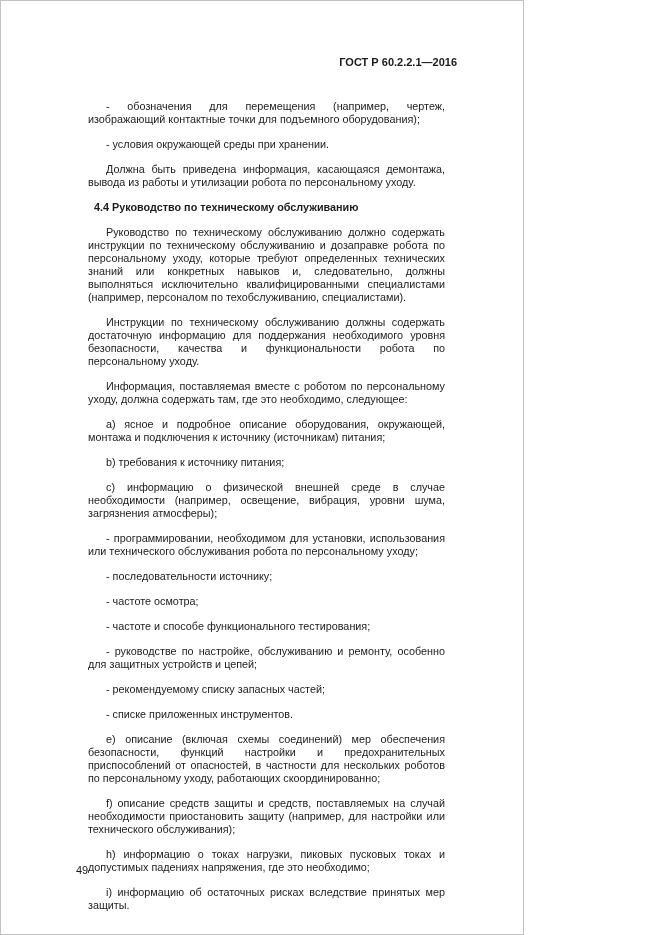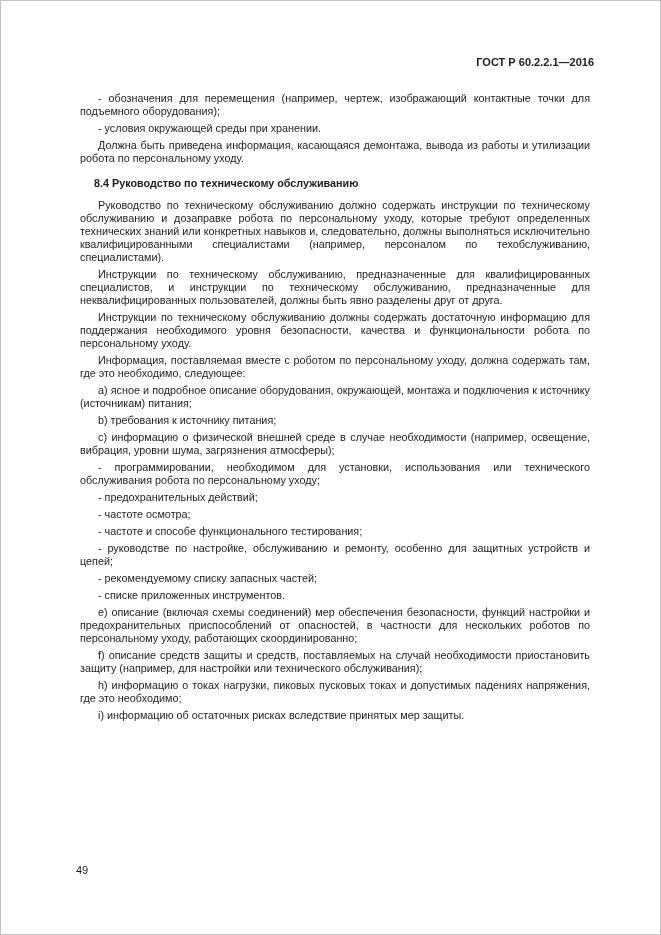--- a/index.html
+++ b/index.html
@@ -5,21 +5,21 @@
   html, body {
     margin: 0;
     padding: 0;
     background: #ffffff;
   }
   body {
     font-family: "Liberation Sans", "DejaVu Sans", sans-serif;
   }
   .page {
     position: relative;
-    width: 661px;
+    width: 524px;
     height: 935px;
     box-sizing: border-box;
     background: #ffffff;
     border: 1px solid #c2c2c2;
     color: #1c1c1c;
     overflow: hidden;
   }
   .doc-header {
     position: absolute;
     top: 55px;
@@ -34,21 +34,21 @@
   .doc-content {
     position: absolute;
     top: 87px;
     left: 75px;
     right: 66px;
     font-size: 10.8px;
     line-height: 13px;
     text-align: justify;
   }
   p.block {
-    margin: 4px;
+    margin: 12px;
     padding: 0;
     text-indent: 18px;
   }
   p.block.heading {
     font-weight: bold;
     text-align: left;
     margin: 12px 0 9px 0;
   }
   .page-number {
     position: absolute;
@@ -63,30 +63,29 @@
 </head>
 <body>
 
 <div class="page">
   <div class="doc-header">ГОСТ Р 60.2.2.1—2016</div>
 
   <main class="doc-content">
       <p class="block">- обозначения для перемещения (например, чертеж, изображающий контактные точки для подъемного оборудования);</p>
       <p class="block">- условия окружающей среды при хранении.</p>
       <p class="block">Должна быть приведена информация, касающаяся демонтажа, вывода из работы и утилизации робота по персональному уходу.</p>
-      <p class="block heading">8.4 Руководство по техническому обслуживанию</p>
+      <p class="block heading">4.4 Руководство по техническому обслуживанию</p>
       <p class="block">Руководство по техническому обслуживанию должно содержать инструкции по техническому обслуживанию и дозаправке робота по персональному уходу, которые требуют определенных технических знаний или конкретных навыков и, следовательно, должны выполняться исключительно квалифицированными специалистами (например, персоналом по техобслуживанию, специалистами).</p>
-      <p class="block">Инструкции по техническому обслуживанию, предназначенные для квалифицированных специалистов, и инструкции по техническому обслуживанию, предназначенные для неквалифицированных пользователей, должны быть явно разделены друг от друга.</p>
       <p class="block">Инструкции по техническому обслуживанию должны содержать достаточную информацию для поддержания необходимого уровня безопасности, качества и функциональности робота по персональному уходу.</p>
       <p class="block">Информация, поставляемая вместе с роботом по персональному уходу, должна содержать там, где это необходимо, следующее:</p>
       <p class="block">a) ясное и подробное описание оборудования, окружающей, монтажа и подключения к источнику (источникам) питания;</p>
       <p class="block">b) требования к источнику питания;</p>
       <p class="block">c) информацию о физической внешней среде в случае необходимости (например, освещение, вибрация, уровни шума, загрязнения атмосферы);</p>
       <p class="block">- программировании, необходимом для установки, использования или технического обслуживания робота по персональному уходу;</p>
-      <p class="block">- предохранительных действий;</p>
+      <p class="block">- последовательности источнику;</p>
       <p class="block">- частоте осмотра;</p>
       <p class="block">- частоте и способе функционального тестирования;</p>
       <p class="block">- руководстве по настройке, обслуживанию и ремонту, особенно для защитных устройств и цепей;</p>
       <p class="block">- рекомендуемому списку запасных частей;</p>
       <p class="block">- списке приложенных инструментов.</p>
       <p class="block">e) описание (включая схемы соединений) мер обеспечения безопасности, функций настройки и предохранительных приспособлений от опасностей, в частности для нескольких роботов по персональному уходу, работающих скоординированно;</p>
       <p class="block">f) описание средств защиты и средств, поставляемых на случай необходимости приостановить защиту (например, для настройки или технического обслуживания);</p>
       <p class="block">h) информацию о токах нагрузки, пиковых пусковых токах и допустимых падениях напряжения, где это необходимо;</p>
       <p class="block">i) информацию об остаточных рисках вследствие принятых мер защиты.</p>
     </main>

